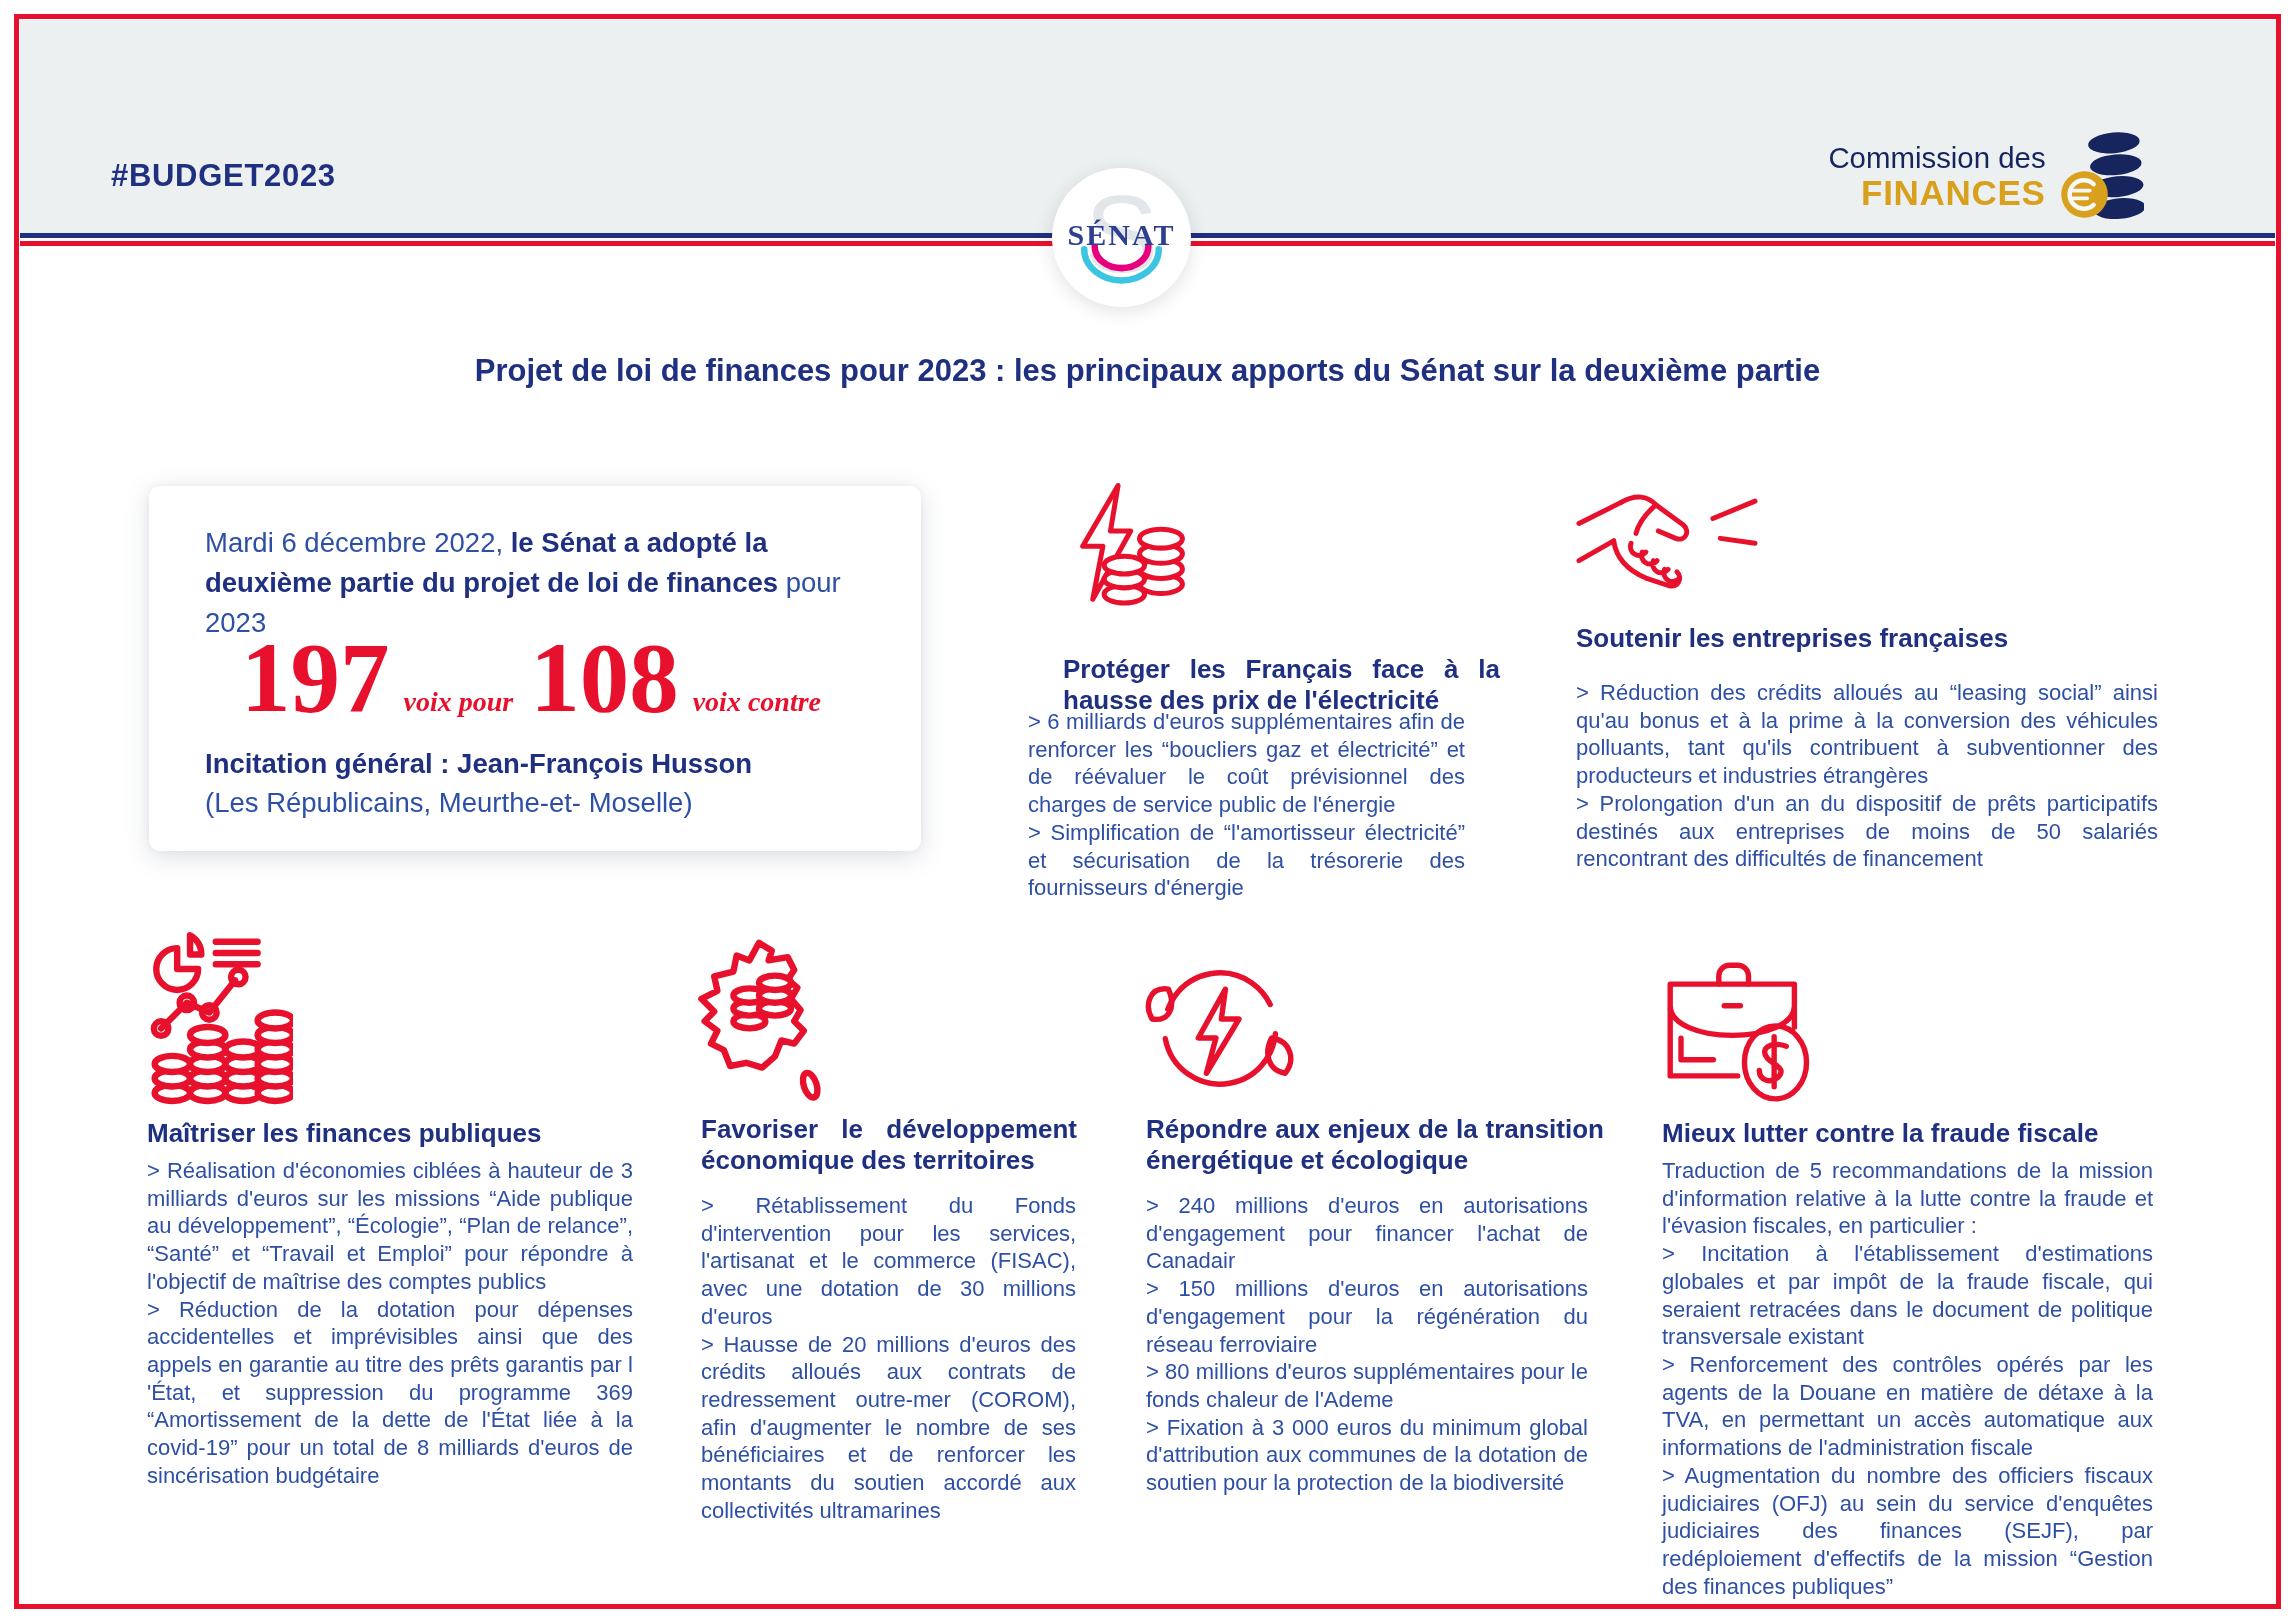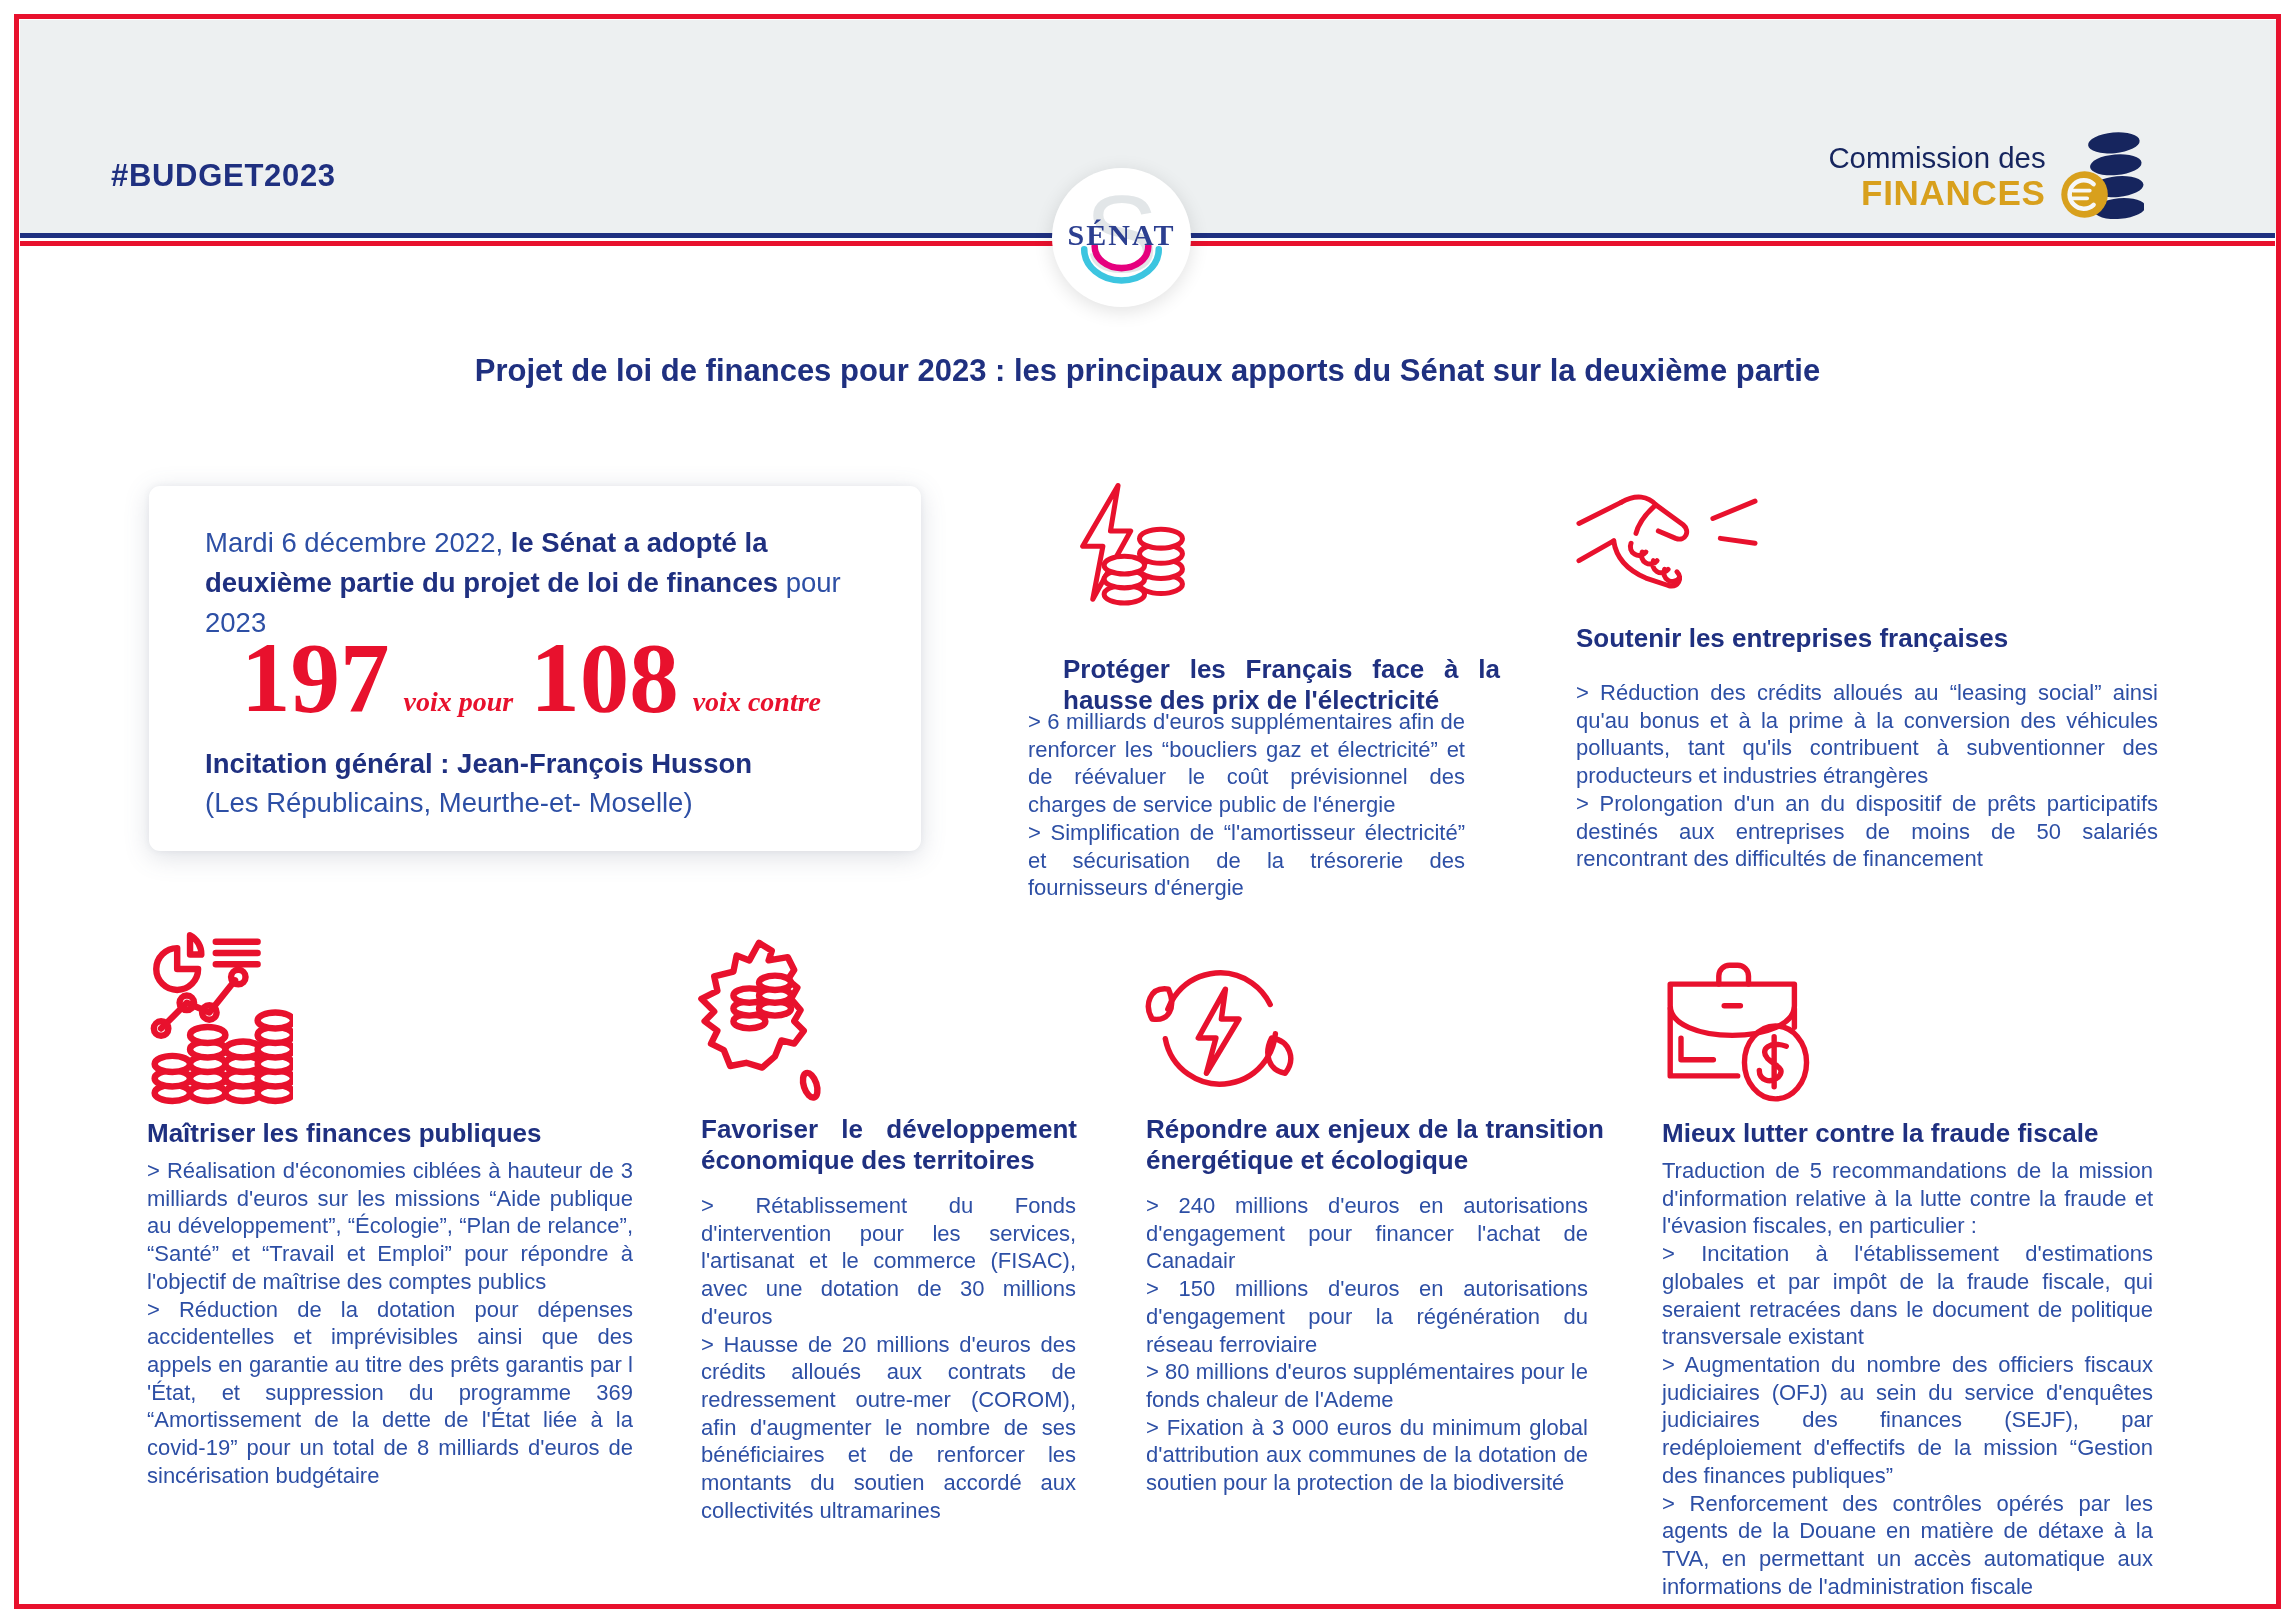--- a/index.html
+++ b/index.html
@@ -222,17 +222,17 @@
       <path class="ic" d="M12 40 V90 H62 M104 40 V54"></path>
       <path class="ic" d="M20 62 V78 H44"></path>
       <ellipse class="ic" cx="90" cy="80" rx="23" ry="27"></ellipse>
       <path class="ic" d="M98 68 C86 64 78 70 84 77 C90 83 98 84 92 91 C86 96 78 93 78 86 M89 61 V98"></path>
     </svg>
   </div>
   <h2 class="sec-title" style="left:1662px;top:1118px;width:496px;">Mieux lutter contre la fraude fiscale</h2>
   <div class="sec-body" style="left:1662px;top:1157px;width:491px;">
     <p>Traduction de 5 recommandations de la mission d'information relative à la lutte contre la fraude et l'évasion fiscales, en particulier :</p>
     <p>&gt; Incitation à l'établissement d'estimations globales et par impôt de la fraude fiscale, qui seraient retracées dans le document de politique transversale existant</p>
+    <p>&gt; Renforcement des contrôles opérés par les agents de la Douane en matière de détaxe à la TVA, en permettant un accès automatique aux informations de l'administration fiscale</p>
     <p>&gt; Augmentation du nombre des officiers fiscaux judiciaires (OFJ) au sein du service d'enquêtes judiciaires des finances (SEJF), par redéploiement d'effectifs de la mission “Gestion des finances publiques”</p>
-    <p>&gt; Renforcement des contrôles opérés par les agents de la Douane en matière de détaxe à la TVA, en permettant un accès automatique aux informations de l'administration fiscale</p>
   </div>
 </div>
 
 
 </body></html>

